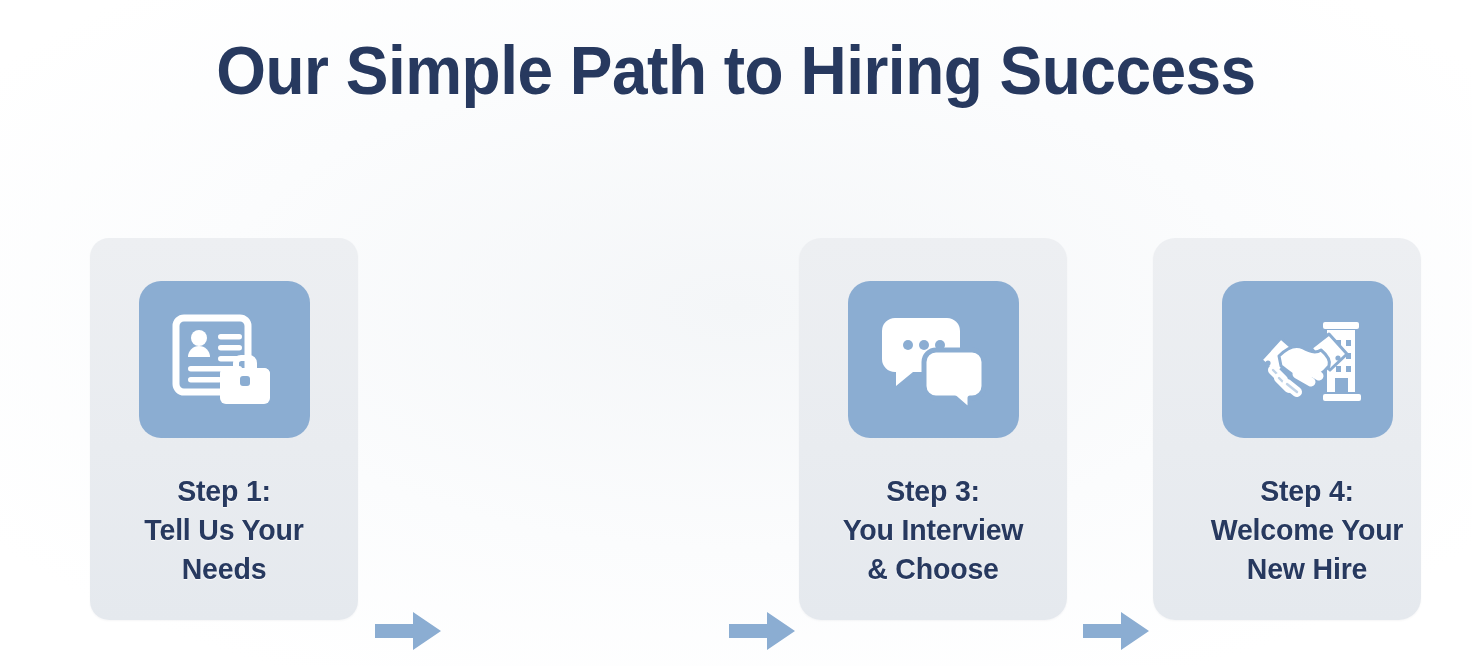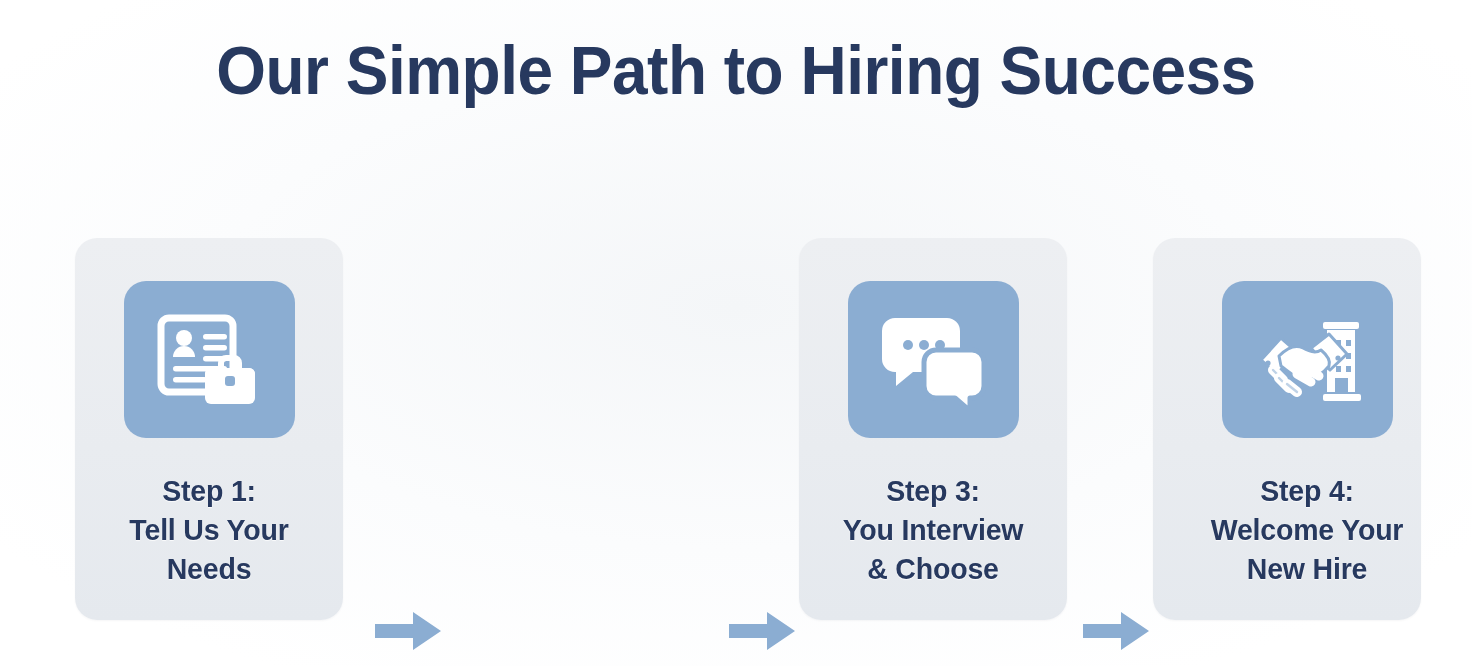--- a/index.html
+++ b/index.html
@@ -66,21 +66,21 @@
     width: 268px;
     height: 382px;
     background: linear-gradient(180deg, #edeff2 0%, #e9ecf0 55%, #e5e9ee 100%);
     border-radius: 22px;
     box-shadow: 0 1px 2px rgba(40,55,80,0.045);
     display: flex;
     flex-direction: column;
     align-items: center;
   }
 
-  .step-card.c1 { left: 75px; }
+  .step-card.c1 { left: 90px; border-radius: 19px; }
   .step-card.c2 { left: 445px; }
   .step-card.c3 { left: 799px; align-items: center; }
   .step-card.c4 { left: 1153px; padding-left: 40px; }
 
   .icon-tile {
     margin-top: 43px;
     width: 171px;
     height: 157px;
     border-radius: 22px;
     background: #8badd2;

